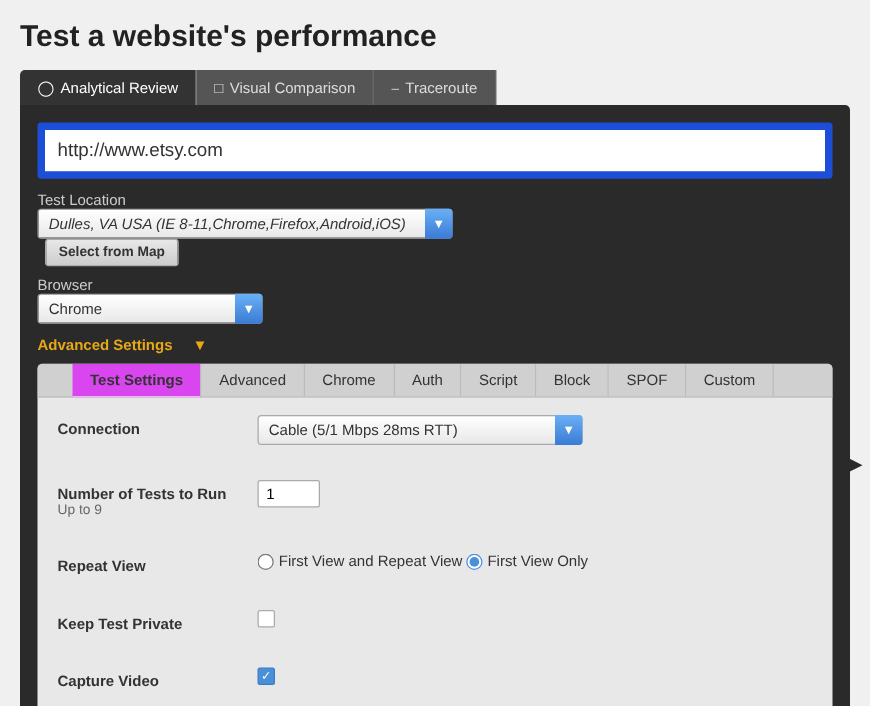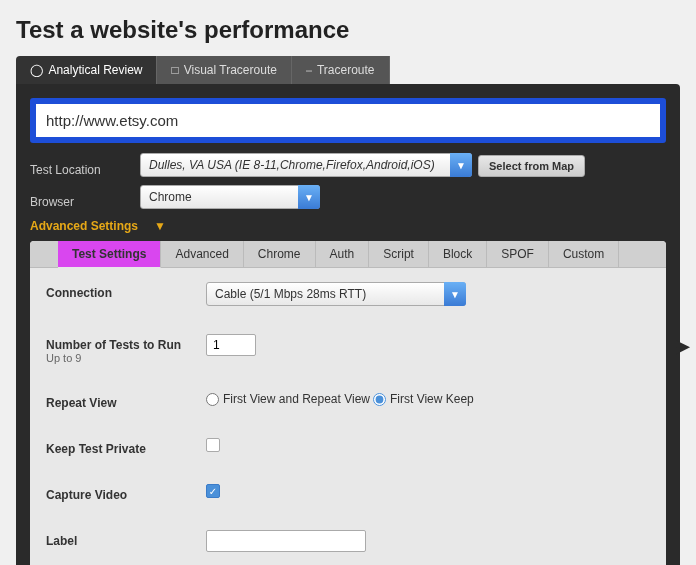--- a/index.html
+++ b/index.html
@@ -59,22 +59,23 @@
       padding: 8px 10px;
       font-size: 15px;
       border: 6px solid #1d4ed8;
       border-radius: 3px;
       background: #fff;
       margin-bottom: 10px;
       color: #333;
     }
     .form-row {
       display: flex;
-      align-items: flex-end;
+      align-items: flex-start;
       margin-bottom: 8px;
+      flex-direction: column;
     }
     .form-label {
       color: #ccc;
       font-size: 12px;
       width: 110px;
       flex-shrink: 0;
     }
     .select-wrap {
       position: relative;
       display: flex;
@@ -240,21 +241,21 @@
 
 <h1 class="page-title">Test a website's performance</h1>
 
 <div class="nav-tabs-top">
   <div class="nav-tab-top active">
     <span>◯</span>
     <span>Analytical Review</span>
   </div>
   <div class="nav-tab-top">
     <span>□</span>
-    <span>Visual Traceroute</span>
+    <span>Visual Comparison</span>
   </div>
   <div class="nav-tab-top">
     <span>⎯</span>
     <span>Traceroute</span>
   </div>
 </div>
 
 <div class="main-card">
   <input class="url-input" type="text" placeholder="" value="http://www.etsy.com" style="">
 
@@ -324,21 +325,21 @@
 
       <div class="adv-row">
         <div class="adv-row-label">Repeat View</div>
         <div class="adv-row-content radio-group">
           <label class="radio-label">
             <input type="radio" name="repeat_view" style="">
             <span>First View and Repeat View</span>
           </label>
           <label class="radio-label">
             <input type="radio" name="repeat_view" checked="" style="">
-            <span>First View Keep</span>
+            <span>First View Only</span>
           </label>
         </div>
       </div>
 
       <div class="adv-row">
         <div class="adv-row-label">Keep Test Private</div>
         <div class="adv-row-content">
           <span class="checkbox-unchecked"></span>
         </div>
       </div>

